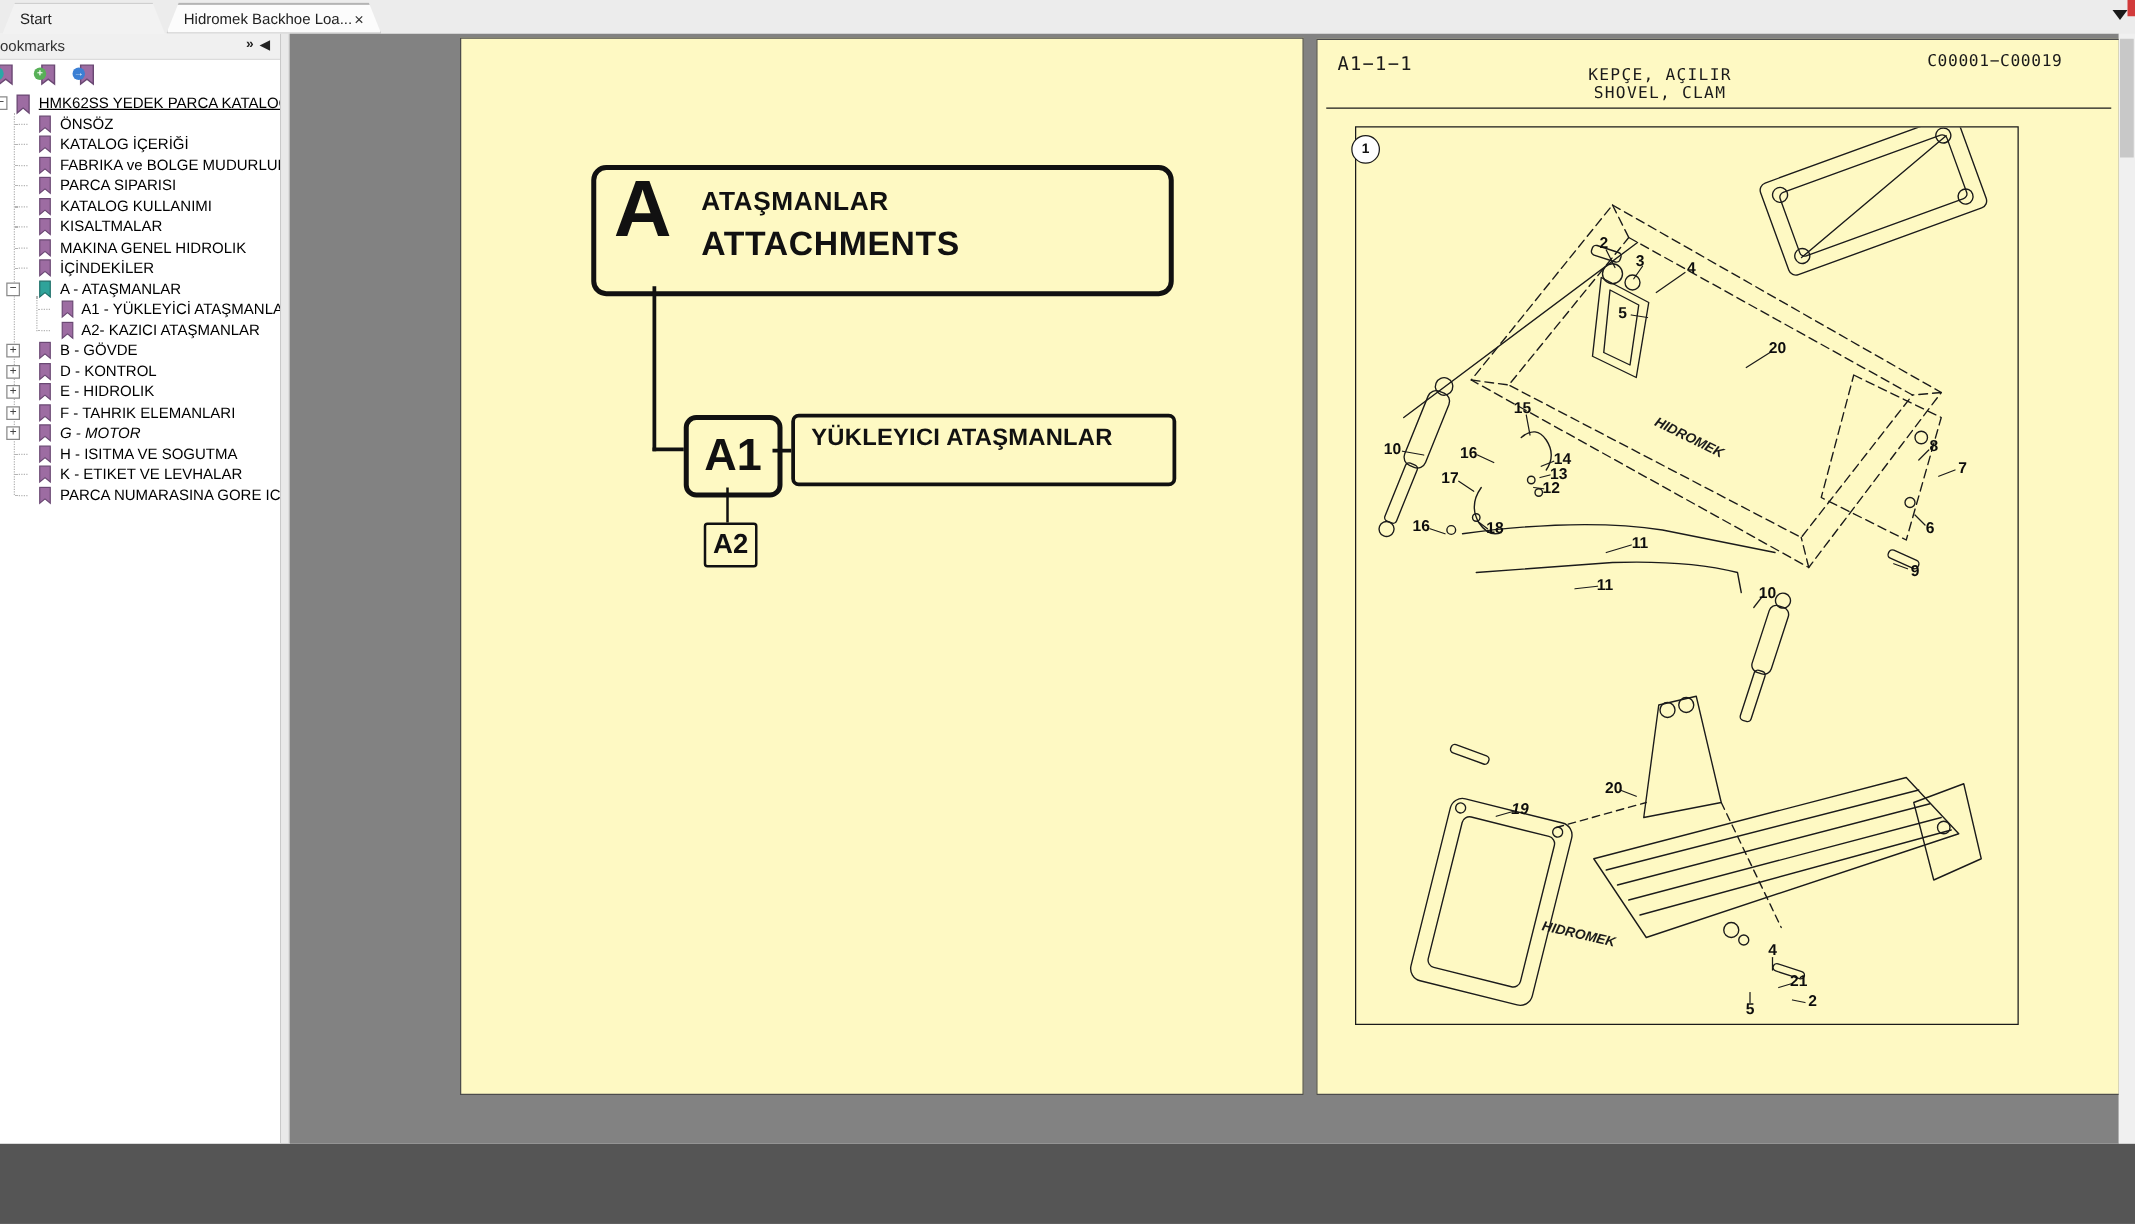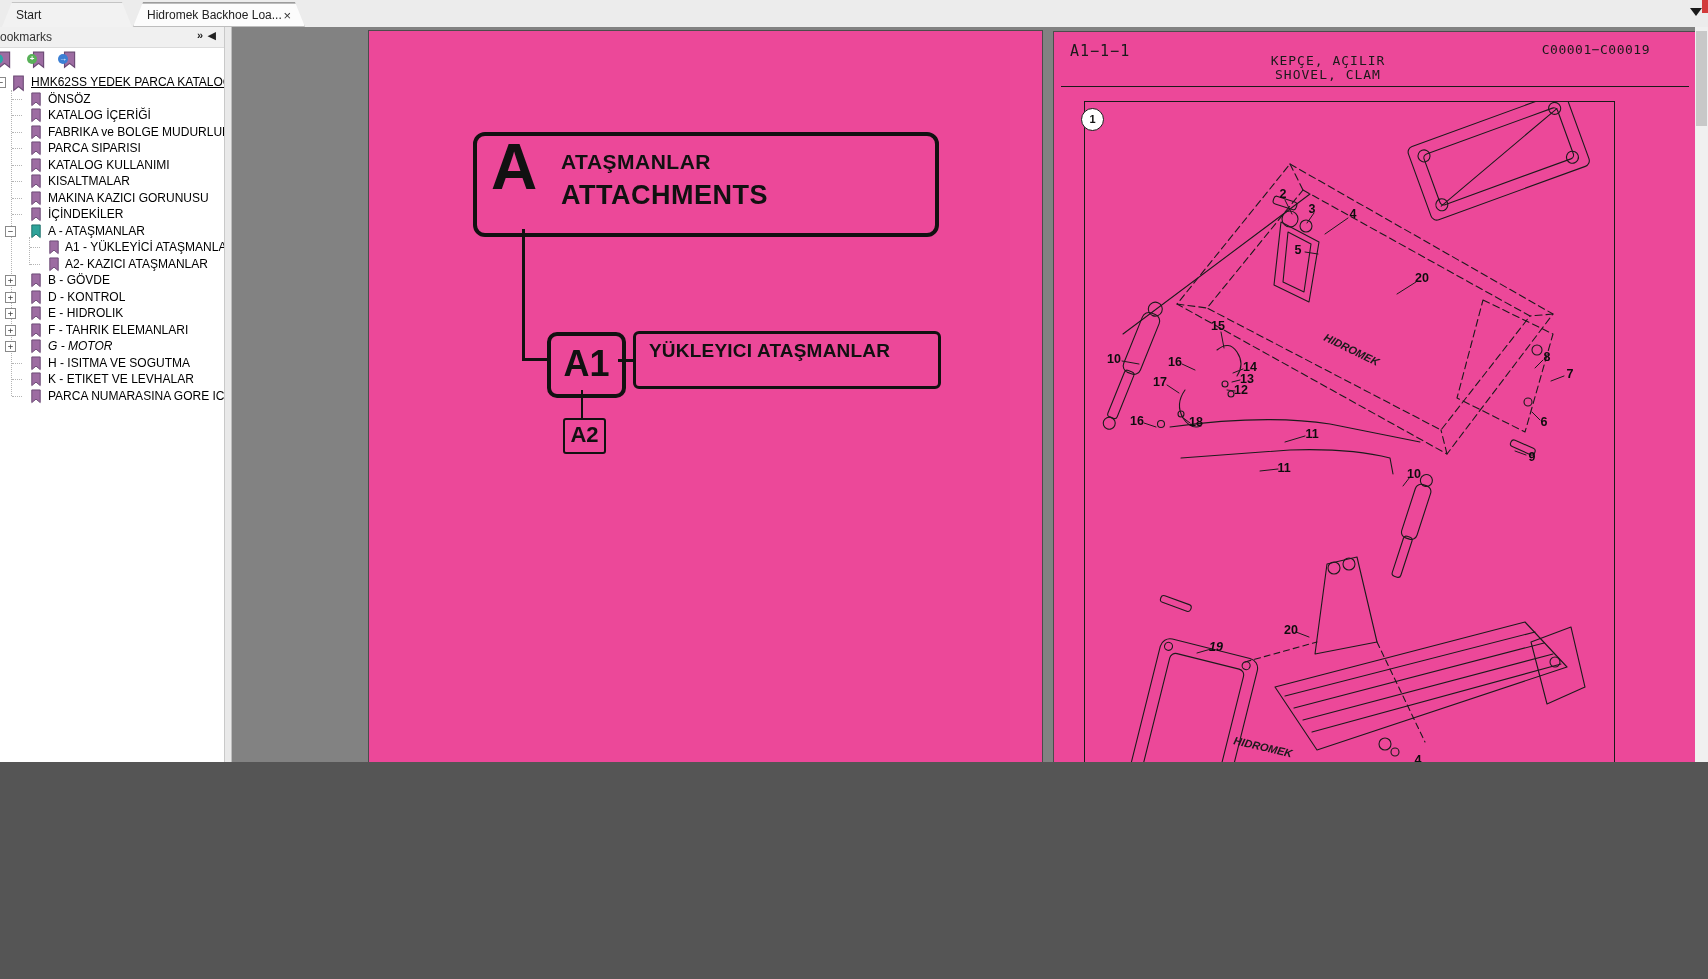--- a/index.html
+++ b/index.html
@@ -1,16 +1,16 @@
 <!DOCTYPE html>
 <html><head>
 <meta charset="utf-8">
 <style>
   html,body{margin:0;padding:0;background:#555;}
-  #app{position:relative;width:1708px;height:762px;background:#ececec;
+  #app{position:relative;width:1708px;height:915px;background:#ececec;
        font-family:"Liberation Sans",sans-serif;overflow:hidden;
        -webkit-font-smoothing:antialiased;}
   
   #tabbar{position:absolute;left:0;top:0;width:1708px;height:27px;background:#ececec;}
   .tab{position:absolute;top:2px;height:25px;line-height:25px;font-size:12px;color:#222;
        padding:0 14px;box-sizing:border-box;
        clip-path:polygon(10px 0,calc(100% - 10px) 0,100% 100%,0 100%);}
   .tab.inactive{left:2px;width:130px;background:#f2f2f2;border-top:1px solid #c4c4c4;}
   .tab.active{left:133px;width:172px;background:#fcfcfc;border-top:1px solid #9c9c9c;
        box-shadow:0 0 0 1px #bdbdbd inset;}
@@ -43,21 +43,21 @@
   .bm-row .flag{position:absolute;top:1px;}
   .bm-row .lbl{position:absolute;top:1px;font-size:12px;color:#000;}
   .bm-row .lbl.sel{text-decoration:underline;}
   #panel-hscroll{position:absolute;left:0;bottom:0;width:224px;height:13px;background:#f2f2f2;}
   #panel-hthumb{position:absolute;left:0;top:1px;width:193px;height:11px;background:#c7c7c7;}
   
   #splitter{position:absolute;left:225px;top:27px;width:6px;height:924px;background:#e9e9e9;
        border-right:1px solid #bdbdbd;}
   #docarea{position:absolute;left:232px;top:27px;width:1463px;height:924px;background:#828282;}
   #doc-bottom-band{position:absolute;left:0;right:0;bottom:0;height:6px;background:#6d6d6d;}
-  .page{position:absolute;background:#ec4899;border:1px solid #4c4c4c;box-sizing:border-box;}
+  .page{position:absolute;background:#fef9c3;border:1px solid #4c4c4c;box-sizing:border-box;}
   #page-left{left:136px;top:3px;width:675px;height:846px;}
   #page-right{left:821px;top:4px;width:643px;height:845px;}
   #doc-vscroll{position:absolute;left:1695px;top:27px;width:13px;height:924px;background:#f0f0f0;}
   #doc-vthumb{position:absolute;left:1px;top:4px;width:11px;height:95px;background:#c8c8c8;}
   
   #box-a{position:absolute;left:104px;top:101px;width:458px;height:97px;border:4px solid #111;
        border-radius:12px;}
   #box-a .big{position:absolute;left:14px;top:-6px;font-size:64px;font-weight:900;color:#111;}
   #box-a .t1{position:absolute;left:84px;top:14px;font-size:21px;font-weight:900;color:#111;letter-spacing:.5px;}
   #box-a .t2{position:absolute;left:84px;top:44px;font-size:27px;font-weight:900;color:#111;letter-spacing:.5px;}
@@ -194,21 +194,21 @@
           <span class="flag" style="left: 29px;"><svg width="14" height="15" viewBox="0 0 14 16">
               <path d="M2.5 1h9v13.5L7 10.8 2.5 14.5z" fill="#9d6ca2" stroke="#6a4873"></path>
             </svg></span>
           <span class="lbl" style="left: 48px;">KISALTMALAR</span>
         </div>
         <div class="bm-row">
           <span class="stub" style="left: 12px;"></span>
           <span class="flag" style="left: 29px;"><svg width="14" height="15" viewBox="0 0 14 16">
               <path d="M2.5 1h9v13.5L7 10.8 2.5 14.5z" fill="#9d6ca2" stroke="#6a4873"></path>
             </svg></span>
-          <span class="lbl" style="left: 48px;">MAKINA KAZICI GORUNUSU</span>
+          <span class="lbl" style="left: 48px;">MAKINA GENEL HIDROLIK</span>
         </div>
         <div class="bm-row">
           <span class="stub" style="left: 12px;"></span>
           <span class="flag" style="left: 29px;"><svg width="14" height="15" viewBox="0 0 14 16">
               <path d="M2.5 1h9v13.5L7 10.8 2.5 14.5z" fill="#9d6ca2" stroke="#6a4873"></path>
             </svg></span>
           <span class="lbl" style="left: 48px;">İÇİNDEKİLER</span>
         </div>
         <div class="bm-row">
           <span class="exp" style="left: 5px;">−</span>

